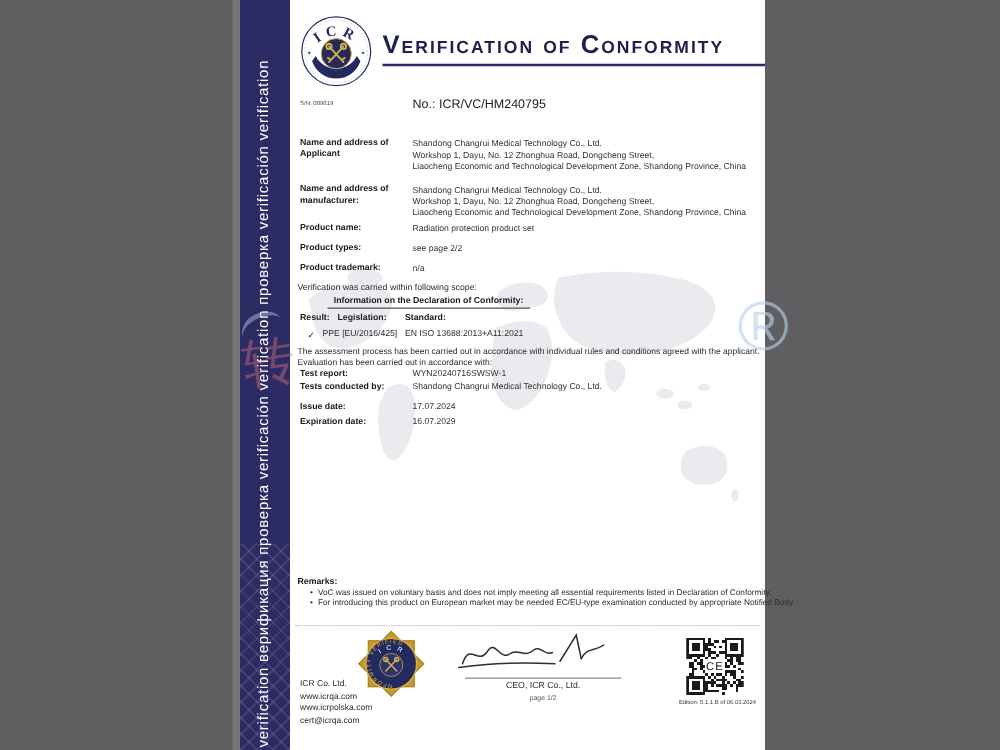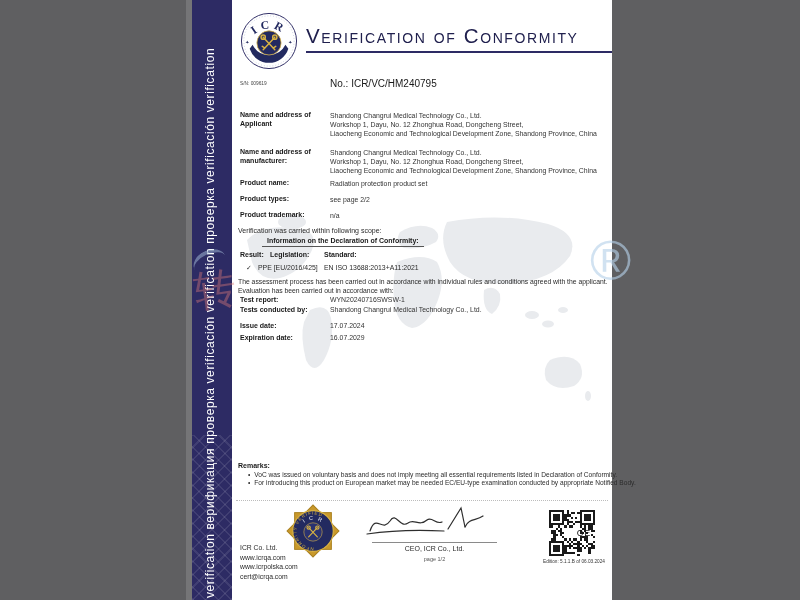--- a/index.html
+++ b/index.html
@@ -16,21 +16,21 @@
       repeating-linear-gradient(45deg, rgba(255,255,255,.09) 0 1.5px, transparent 1.5px 9px),
       repeating-linear-gradient(-45deg, rgba(255,255,255,.09) 0 1.5px, transparent 1.5px 9px);
   }
   .sidebar-text { position:absolute; left:11px; top:598px; width:600px;
     transform:rotate(-90deg); transform-origin:0 0; white-space:nowrap;
     color:#ffffff; font-size:12px; letter-spacing:.6px; }
 
   
   .logo { position:absolute; left:48px; top:12px; width:58px; height:58px; }
   .title { position:absolute; left:114px; top:24px; color:#20204e; font-size:20.5px;
-    font-weight:400; font-variant:small-caps; letter-spacing:1.6px; white-space:nowrap; }
+    font-weight:700; font-variant:small-caps; letter-spacing:1.6px; white-space:nowrap; }
   .title-rule { position:absolute; left:114px; right:0; top:51px; height:2px; background:#2d2b64; }
   .serial { position:absolute; left:48px; top:81px; font-size:4.8px; color:#444; }
   .no-line { position:absolute; left:138px; top:78px; font-size:10px; color:#1a1a1a; }
   .no-line b { font-weight:normal; }
 
   
   .frow { position:absolute; left:48px; width:364px; display:flex; }
   .flabel { width:90px; font-size:7px; font-weight:bold; color:#1a1a1a; line-height:8.6px; flex:none; }
   .fvalue { font-size:6.9px; color:#333; line-height:9px; }
   .fvalue div { white-space:nowrap; }
@@ -62,21 +62,21 @@
   .remark::before { content:"•"; margin-right:4px; }
 
   .company { position:absolute; left:48px; top:543px; font-size:6.8px; color:#2b2b2b; line-height:9.6px; }
   .badge { position:absolute; left:92px; top:502px; width:58px; height:58px; }
   .signature { position:absolute; left:172px; top:503px; }
   .sig-rule { position:absolute; left:180px; top:542px; width:125px; height:1px; background:#8a8a8a; }
   .ceo { position:absolute; left:180px; top:545px; width:125px; text-align:center; font-size:7px; color:#2b2b2b; }
   .pageno { position:absolute; left:180px; top:556px; width:125px; text-align:center; font-size:5.5px; color:#555; }
   .qr { position:absolute; left:357px; top:510px; width:46px; height:46px; }
   .qr svg { width:46px; height:46px; display:block; }
-  .qr-center { position:absolute; left:12px; top:0; width:46px; height:46px; display:flex; align-items:center; justify-content:center;
+  .qr-center { position:absolute; left:0; top:0; width:46px; height:46px; display:flex; align-items:center; justify-content:center;
     font-size:9px; letter-spacing:1px; color:#111; font-weight:400; }
   .edition { position:absolute; left:345px; top:559px; width:74px; text-align:center; font-size:4.7px; color:#333; }
 
   
   .watermark-layer { position:absolute; left:0; top:0; width:800px; height:600px; pointer-events:none; z-index:5; }
   .wm-text { position:absolute; left:250px; top:264px; font-size:60px; font-weight:bold;
     color:rgba(181,208,232,.55); letter-spacing:1px; white-space:nowrap; }
   .wm-reg { position:absolute; left:590px; top:228px; font-size:56px; color:rgba(181,208,232,.62); font-weight:normal; }
   .wm-stamp { position:absolute; left:194px; top:262px; font-size:42px; color:rgba(216,120,120,.42);
     transform:rotate(-8deg); font-family:"DejaVu Sans", sans-serif; }

